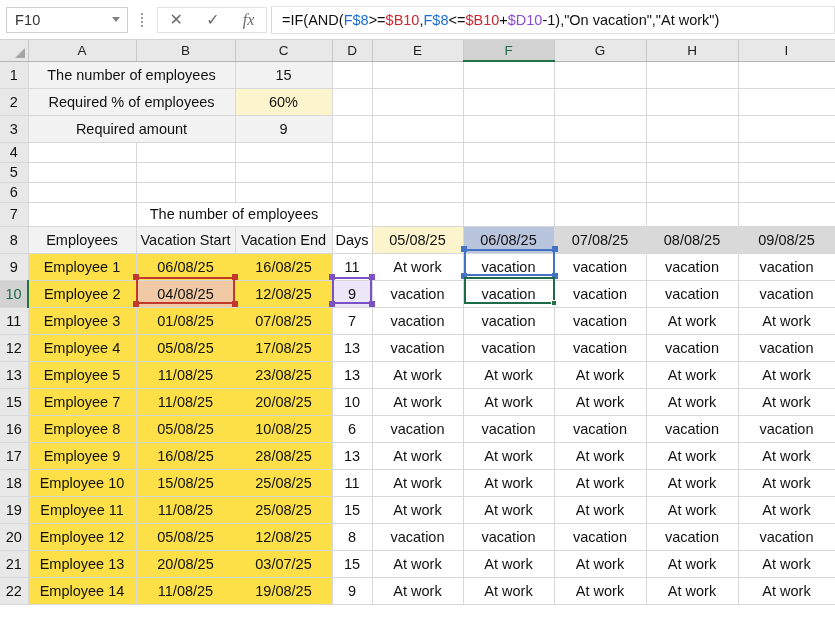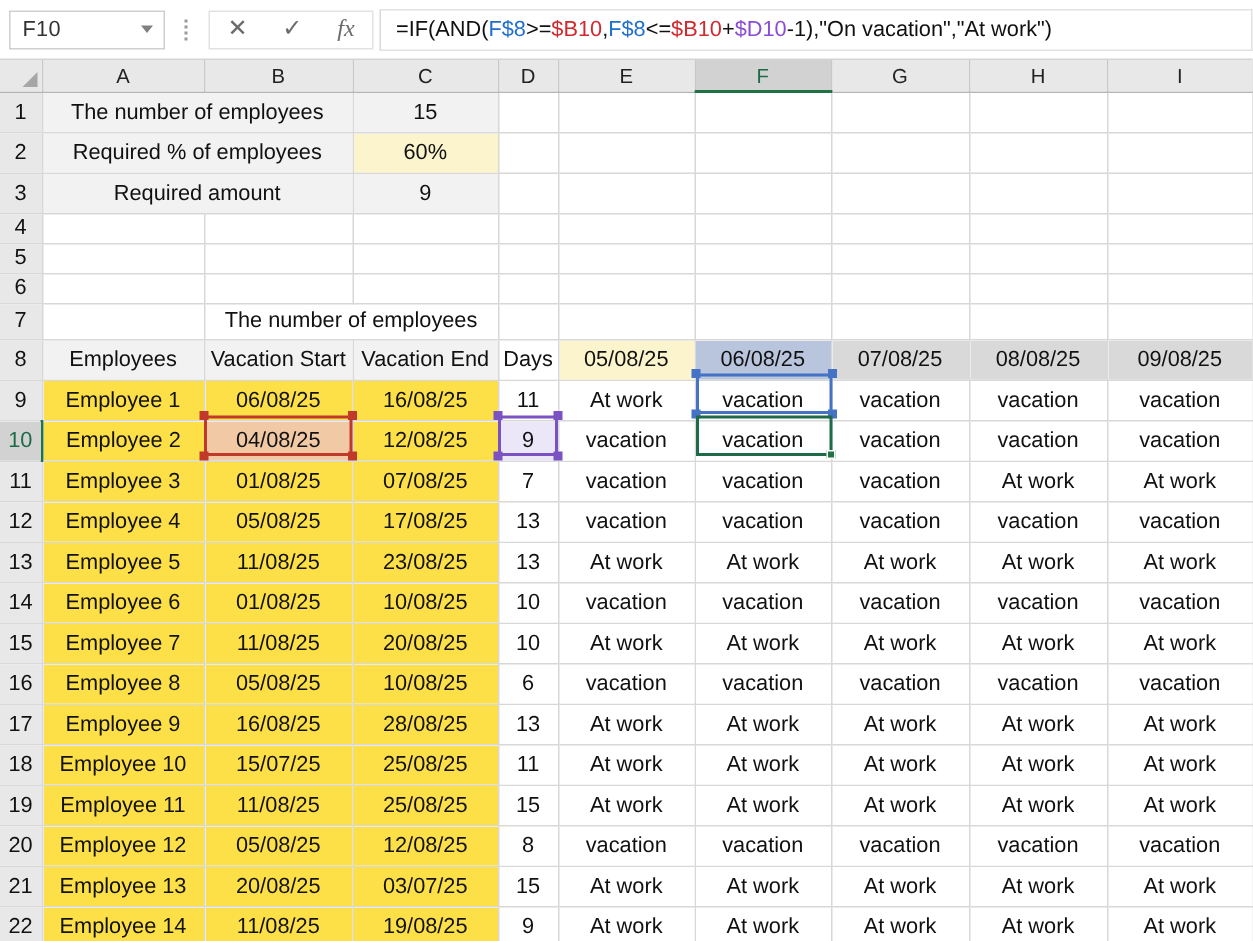--- a/index.html
+++ b/index.html
@@ -14,21 +14,21 @@
   
   #formula-bar {
     position: absolute; left: 0; top: 0;
     width: 835px; height: 40px;
     background: #ffffff;
     border-bottom: 1px solid #d4d4d4;
     display: flex; align-items: center;
   }
   #name-box {
     margin-left: 6px;
-    width: 104px; height: 26px;
+    width: 122px; height: 26px;
     border: 1px solid #cfcfcf;
     background: #fff;
     display: flex; align-items: center;
     padding: 0 4px 0 8px;
     font-size: 14.5px; color: #333;
   }
   #name-box-value { flex: 1; letter-spacing: .2px; }
   .caret-down {
     width: 0; height: 0;
     border-left: 4.5px solid transparent;
@@ -385,32 +385,20 @@
           <td class="fill-lyellow">11/08/25</td>
           <td class="fill-lyellow">23/08/25</td>
           <td class="fill-white gray-it br-dark">13</td>
           <td class="fill-white">At work</td>
           <td class="fill-white">At work</td>
           <td class="fill-white">At work</td>
           <td class="fill-white">At work</td>
           <td class="fill-white br-dark">At work</td>
         </tr>
         <tr style="height: 27px;">
-          <td class="rowhead">14</td>
-          <td class="fill-lyellow left bl-dark">Employee 6</td>
-          <td class="fill-lyellow">01/08/25</td>
-          <td class="fill-lyellow">10/08/25</td>
-          <td class="fill-white gray-it br-dark">10</td>
-          <td class="fill-white">vacation</td>
-          <td class="fill-white">vacation</td>
-          <td class="fill-white">vacation</td>
-          <td class="fill-white">vacation</td>
-          <td class="fill-white br-dark">vacation</td>
-        </tr>
-        <tr style="height: 27px;">
           <td class="rowhead">15</td>
           <td class="fill-lyellow left bl-dark">Employee 7</td>
           <td class="fill-lyellow">11/08/25</td>
           <td class="fill-lyellow">20/08/25</td>
           <td class="fill-white gray-it br-dark">10</td>
           <td class="fill-white">At work</td>
           <td class="fill-white">At work</td>
           <td class="fill-white">At work</td>
           <td class="fill-white">At work</td>
           <td class="fill-white br-dark">At work</td>
@@ -435,21 +423,21 @@
           <td class="fill-white gray-it br-dark">13</td>
           <td class="fill-white">At work</td>
           <td class="fill-white">At work</td>
           <td class="fill-white">At work</td>
           <td class="fill-white">At work</td>
           <td class="fill-white br-dark">At work</td>
         </tr>
         <tr style="height: 27px;">
           <td class="rowhead">18</td>
           <td class="fill-lyellow left bl-dark">Employee 10</td>
-          <td class="fill-lyellow">15/07/25</td>
+          <td class="fill-lyellow">15/08/25</td>
           <td class="fill-lyellow">25/08/25</td>
           <td class="fill-white gray-it br-dark">11</td>
           <td class="fill-white">At work</td>
           <td class="fill-white">At work</td>
           <td class="fill-white">At work</td>
           <td class="fill-white">At work</td>
           <td class="fill-white br-dark">At work</td>
         </tr>
         <tr style="height: 27px; padding-left: 42px;">
           <td class="rowhead">19</td>

